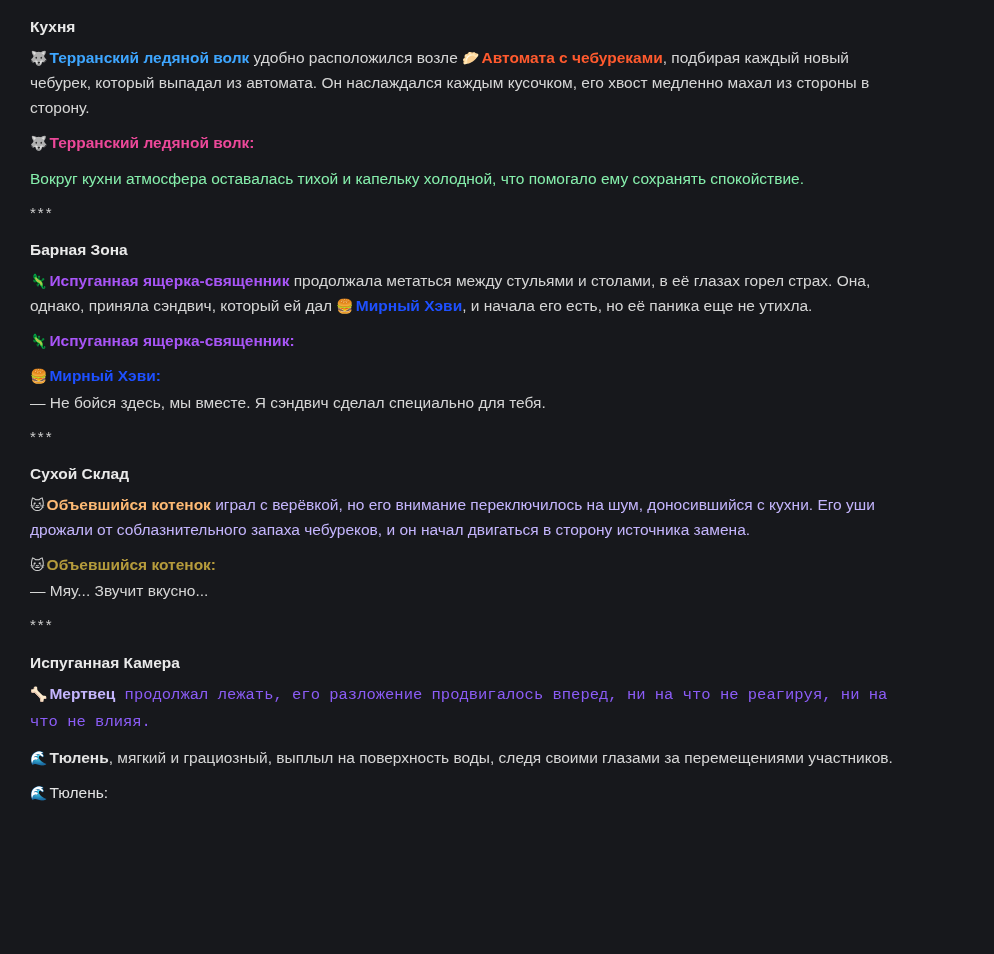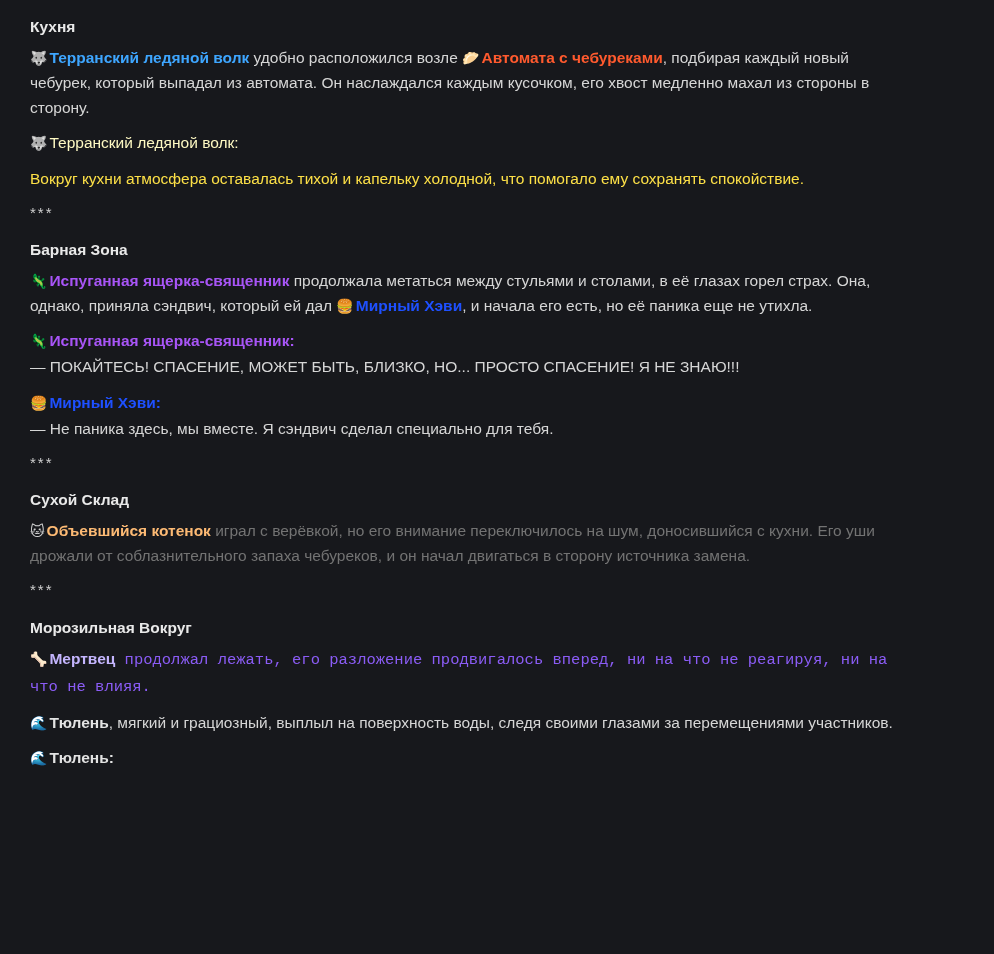--- a/index.html
+++ b/index.html
@@ -53,37 +53,40 @@
     font-size: 15px;
   }
 </style>
 </head>
 <body>
 
 <div class="page" id="root">
     <div class="section-title">Кухня</div>
     <p class="para"><span class="emoji">🐺</span><span class="actor" style="font-weight: bold; color: rgb(62, 166, 255);">Терранский ледяной волк</span><span style="color: rgb(214, 214, 214);"> удобно расположился возле </span><span class="emoji">🥟</span><span class="actor" style="font-weight: bold; color: rgb(255, 90, 46);">Автомата с чебуреками</span><span style="color: rgb(214, 214, 214);">, подбирая каждый новый чебурек, который выпадал из автомата. Он наслаждался каждым кусочком, его хвост медленно махал из стороны в сторону.</span></p>
     <div class="speech">
-      <div class="speaker-line"><span class="emoji">🐺</span><span class="actor" style="font-weight: normal; color: #fef9c3;">Терранский ледяной волк:</span></div>
+      <div class="speaker-line"><span class="emoji">🐺</span><span class="actor" style="font-weight: bold; color: #ec4899;">Терранский ледяной волк:</span></div>
     </div>
-    <p class="para"><span style="color: #fde047;">Вокруг кухни атмосфера оставалась тихой и капельку холодной, что помогало ему сохранять спокойствие.</span></p>
+    <p class="para"><span style="color: #86efac;">Вокруг кухни атмосфера оставалась тихой и капельку холодной, что помогало ему сохранять спокойствие.</span></p>
     <div class="divider">***</div>
     <div class="section-title">Барная Зона</div>
     <p class="para"><span class="emoji">🦎</span><span class="actor" style="font-weight: bold; color: rgb(168, 85, 247);">Испуганная ящерка-священник</span><span style="color: rgb(214, 214, 214);"> продолжала метаться между стульями и столами, в её глазах горел страх. Она, однако, приняла сэндвич, который ей дал </span><span class="emoji">🍔</span><span class="actor" style="font-weight: bold; color: rgb(30, 80, 255);">Мирный Хэви</span><span style="color: rgb(214, 214, 214);">, и начала его есть, но её паника еще не утихла.</span></p>
     <div class="speech">
       <div class="speaker-line"><span class="emoji">🦎</span><span class="actor" style="font-weight: bold; color: rgb(168, 85, 247);">Испуганная ящерка-священник:</span></div>
-      <div>— ПОКАЙТЕСЬ! СПАСЕНИЕ, МОЖЕТ БЫТЬ, БЛИЗКО, НО... ПРОСТО СПАСЕНИЕ! Я НЕ ЗНАЮ!!!</div>
     </div>
     <div class="speech">
       <div class="speaker-line"><span class="emoji">🍔</span><span class="actor" style="font-weight: bold; color: rgb(30, 80, 255);">Мирный Хэви:</span></div>
-      <div>— Не паника здесь, мы вместе. Я сэндвич сделал специально для тебя.</div>
+      <div>— Не бойся здесь, мы вместе. Я сэндвич сделал специально для тебя.</div>
     </div>
     <div class="divider">***</div>
     <div class="section-title">Сухой Склад</div>
-    <p class="para"><span class="emoji">🐱</span><span class="actor" style="font-weight: bold; color: #fdba74;">Объевшийся котенок</span><span style="color: #737373;"> играл с верёвкой, но его внимание переключилось на шум, доносившийся с кухни. Его уши дрожали от соблазнительного запаха чебуреков, и он начал двигаться в сторону источника замена.</span></p>
+    <p class="para"><span class="emoji">🐱</span><span class="actor" style="font-weight: bold; color: #fdba74;">Объевшийся котенок</span><span style="color: #c4b5fd;"> играл с верёвкой, но его внимание переключилось на шум, доносившийся с кухни. Его уши дрожали от соблазнительного запаха чебуреков, и он начал двигаться в сторону источника замена.</span></p>
+    <div class="speech">
+      <div class="speaker-line"><span class="emoji">🐱</span><span class="actor" style="font-weight: bold; color: rgb(181, 155, 60);">Объевшийся котенок:</span></div>
+      <div>— Мяу... Звучит вкусно...</div>
+    </div>
     <div class="divider">***</div>
-    <div class="section-title">Морозильная Вокруг</div>
+    <div class="section-title">Испуганная Камера</div>
     <p class="para"><span class="emoji">🦴</span><span class="actor" style="font-weight: bold; color: #c4b5fd;">Мертвец</span><span style="color: #8b5cf6; font-family: Liberation Mono, monospace;"> продолжал лежать, его разложение продвигалось вперед, ни на что не реагируя, ни на что не влияя.</span></p>
     <p class="para"><span class="emoji">🌊</span><span class="actor" style="font-weight: bold; color: rgb(227, 227, 227);">Тюлень</span><span style="color: rgb(214, 214, 214);">, мягкий и грациозный, выплыл на поверхность воды, следя своими глазами за перемещениями участников.</span></p>
     <div class="speech">
-      <div class="speaker-line"><span class="emoji">🌊</span><span class="actor" style="font-weight: bold; color: rgb(227, 227, 227); margin-top: 22px;">Тюлень:</span></div>
+      <div class="speaker-line"><span class="emoji">🌊</span><span class="actor" style="font-weight: normal; color: rgb(227, 227, 227); margin-top: 22px;">Тюлень:</span></div>
     </div>
   </div>
 
 </body></html>

